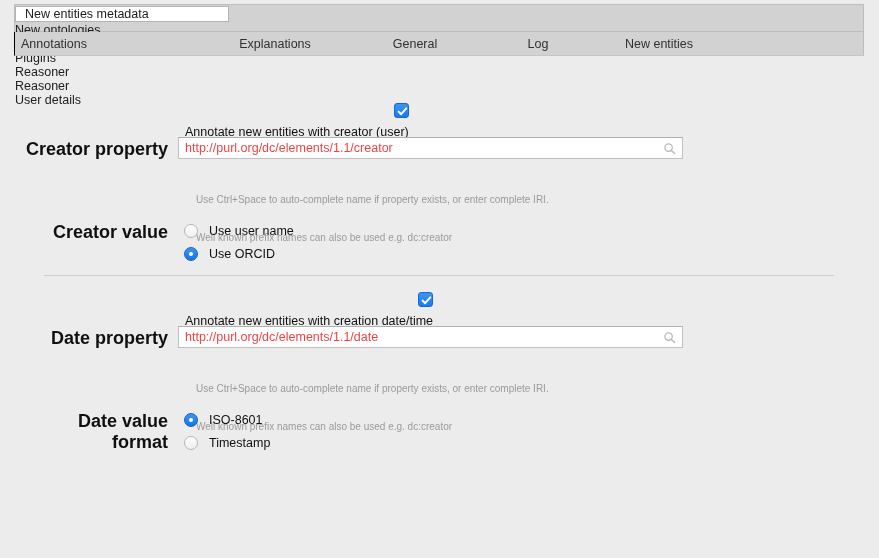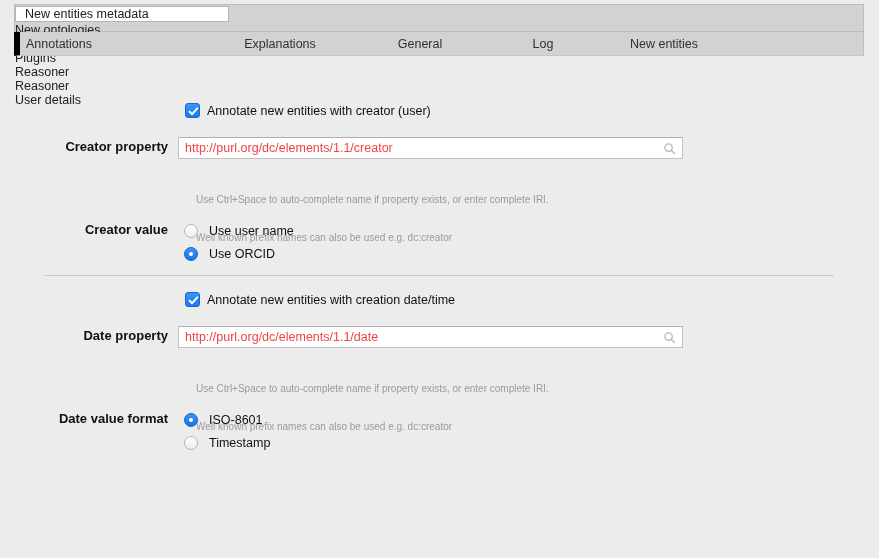--- a/index.html
+++ b/index.html
@@ -31,21 +31,21 @@
     align-items: stretch;
     flex-direction: column;
   }
   .tabbar-secondary {
     position: absolute;
     left: 14px;
     top: 32px;
     width: 850px;
     height: 24px;
     background: #d2d2d2;
-    border-left: 6px solid #000000;
+    border-left: 1px solid #000000;
     border-right: 1px solid #bdbdbd;
     border-bottom: 1px solid #c6c6c6;
     box-sizing: border-box;
     display: flex;
     align-items: center;
   }
   .tab {
     display: flex;
     align-items: center;
     justify-content: flex-start;
@@ -73,21 +73,21 @@
   
   .form {
     position: absolute;
     left: 0;
     top: 56px;
     width: 879px;
     height: 502px;
   }
   .field-label {
     font-weight: bold;
-    font-size: 13px;
+    font-size: 18px;
     color: #101010;
     text-align: right;
     width: 148px;
     position: absolute;
     left: 20px;
   }
   .ctrl-label {
     font-size: 12.5px;
     color: #101010;
   }
@@ -99,20 +99,21 @@
     color: #9a9a9a;
     white-space: pre;
   }
 
   
   .checkbox-row {
     position: absolute;
     display: flex;
     align-items: flex-end;
     gap: 7px;
+    flex-direction: column;
   }
   .checkbox {
     width: 15px;
     height: 15px;
     border-radius: 3px;
     background: linear-gradient(#3d94f6, #1a7aee);
     border: 1px solid #1668cf;
     box-sizing: border-box;
     position: relative;
     flex: none;

